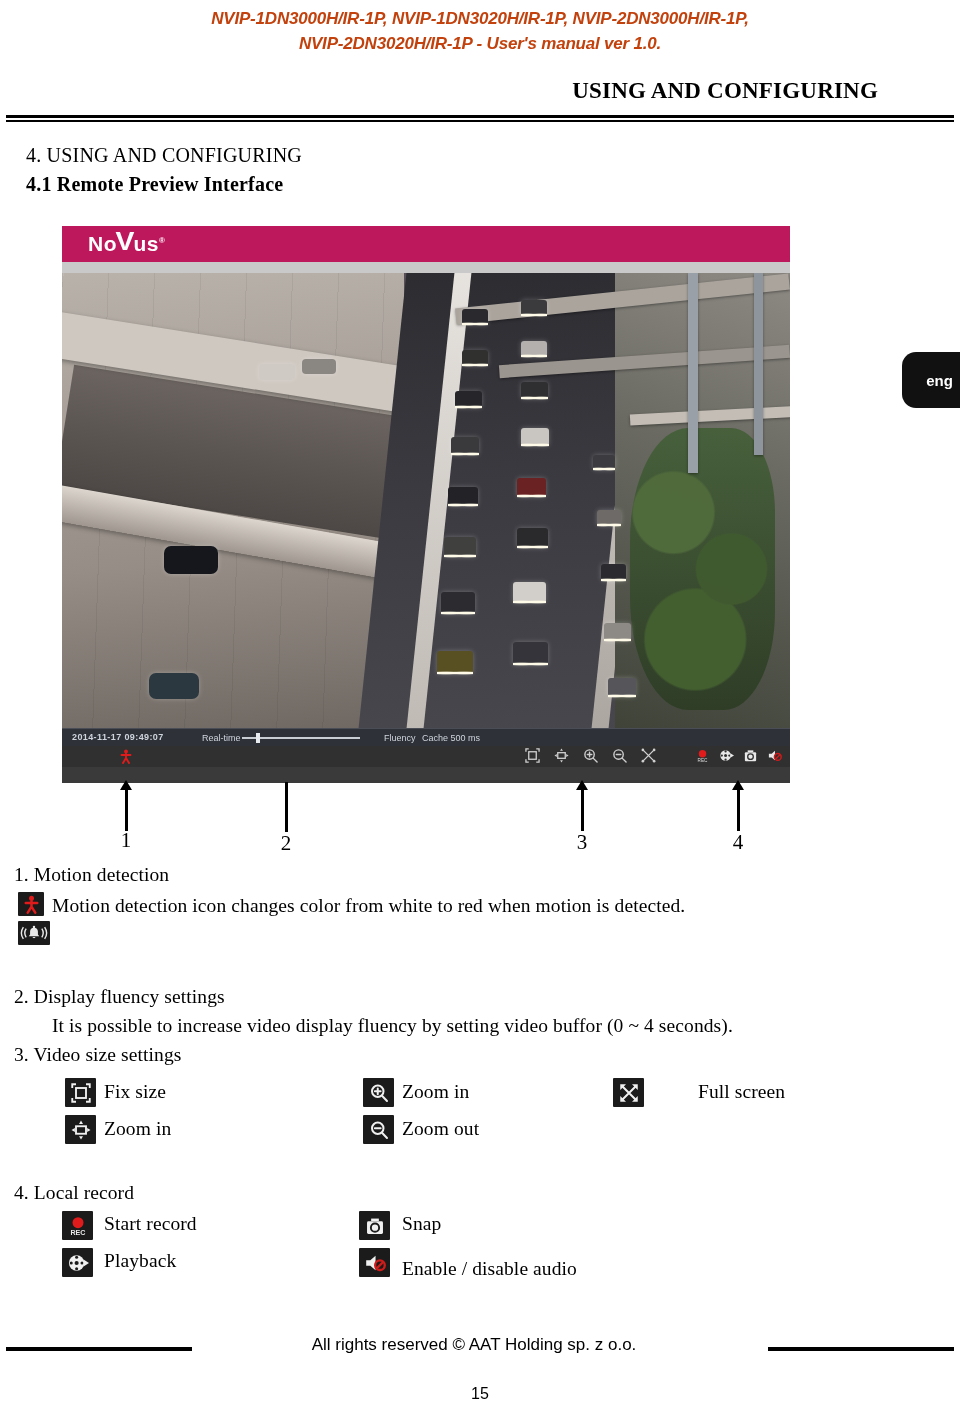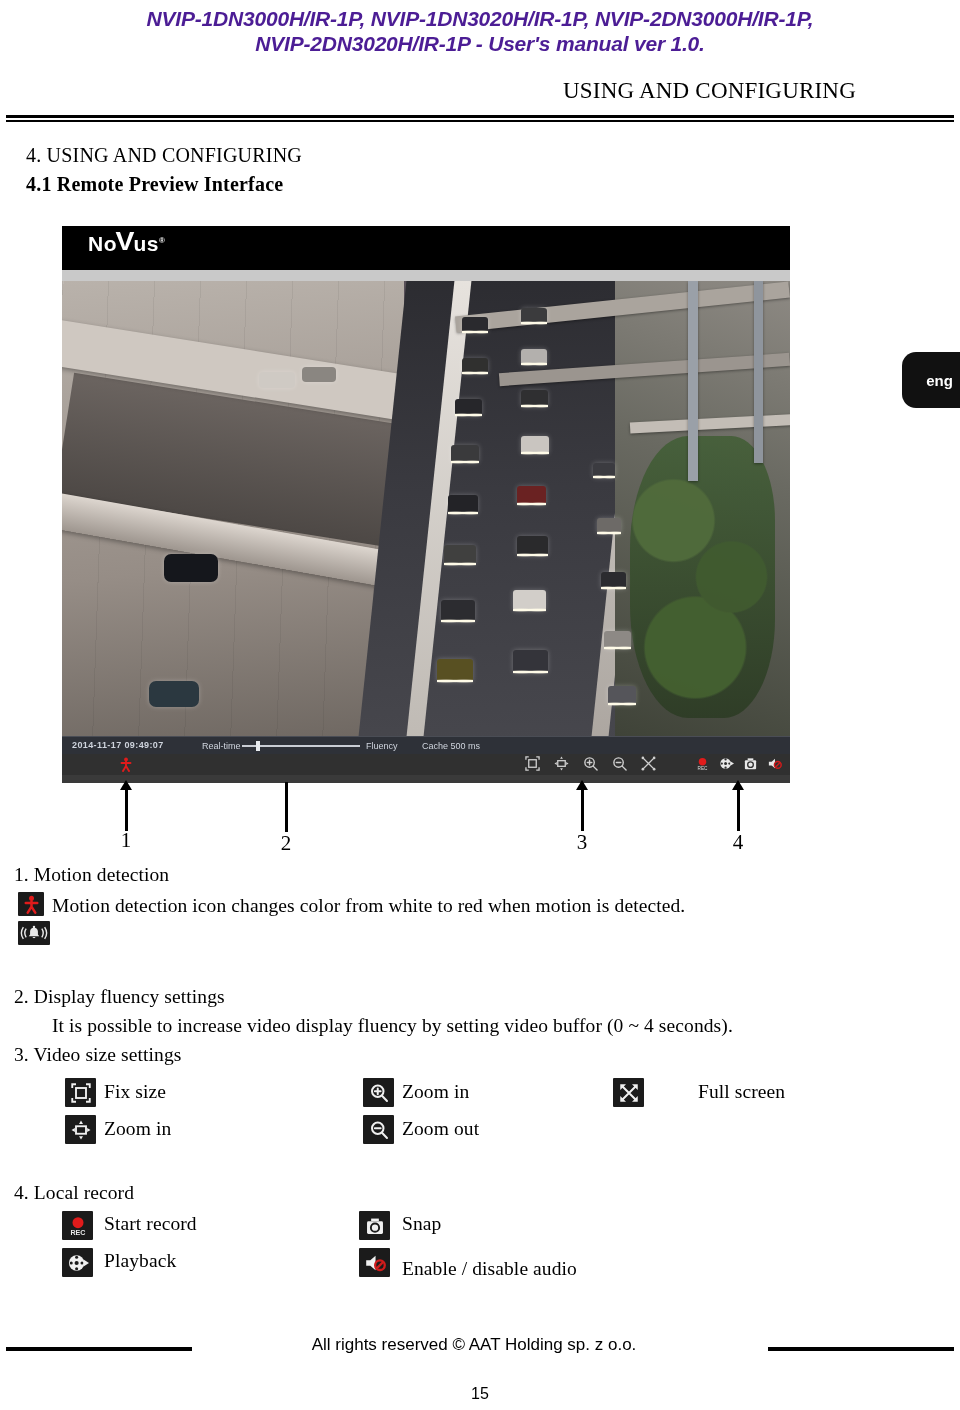--- a/index.html
+++ b/index.html
@@ -15,32 +15,32 @@
 
   
   .doc-header{
     position:absolute;left:0;top:0;width:960px;
   }
   .hdr-line{
     text-align:center;
     font-family:"Liberation Sans", sans-serif;
     font-style:italic;
     font-weight:bold;
-    font-size:21px;
+    font-size:17px;
     letter-spacing:-0.2px;
     line-height:25px;
-    color:#4c1d95;
+    color:#c2410c;
   }
   .hdr-line.l1{padding-top:6px;}
   .section-banner{
     text-align:right;
-    padding-right:104px;
+    padding-right:82px;
     margin-top:22px;
     font-family:"Liberation Serif", serif;
-    font-weight:normal;
+    font-weight:bold;
     font-size:23px;
     letter-spacing:0.2px;
   }
   .rule-wrap{margin-top:11px;padding:0 6px;}
   .rule-thick{height:3px;background:#000;}
   .rule-gap{height:2px;background:#fff;}
   .rule-thin{height:2px;background:#000;}
 
   
   .h-sec{
@@ -66,21 +66,21 @@
 
   
   .cam-shot{
     position:absolute;left:62px;top:226px;
     width:728px;height:557px;
     background:#3a3a3a;
     overflow:hidden;
     box-sizing:border-box;
   }
   .cam-topbar{
-    position:relative;height:44px;background:#000000;
+    position:relative;height:36px;background:#be185d;
   }
   .novus-logo{
     position:absolute;left:26px;top:6px;
     color:#ffffff;
     font-family:"Liberation Sans", sans-serif;
     font-weight:bold;font-size:21px;
     letter-spacing:0.5px;
   }
   .novus-logo .v{
     display:inline-block;
@@ -186,21 +186,21 @@
     color:#cfd4dd;font-size:9px;
   }
   .cam-ts{position:absolute;left:10px;top:3px;font-weight:bold;letter-spacing:.4px;}
   .cam-rt{position:absolute;left:140px;top:4px;}
   .slider{
     position:absolute;left:180px;top:8px;width:118px;height:2px;background:#c9cdd4;
   }
   .slider-knob{
     position:absolute;left:14px;top:-4px;width:4px;height:10px;background:#e8ebef;
   }
-  .cam-fl{position:absolute;left:304px;top:4px;}
+  .cam-fl{position:absolute;left:322px;top:4px;}
   .cam-cache{position:absolute;left:360px;top:4px;}
 
   .cam-toolbar{
     position:relative;height:21px;background:#303030;
   }
   .tb-icons{position:absolute;right:8px;top:2px;display:flex;gap:9px;align-items:center;}
   .tb-icons2{position:absolute;left:463px;top:2px;display:flex;gap:14px;align-items:center;}
   .ticon{width:15px;height:15px;position:relative;display:block;}
 
   

